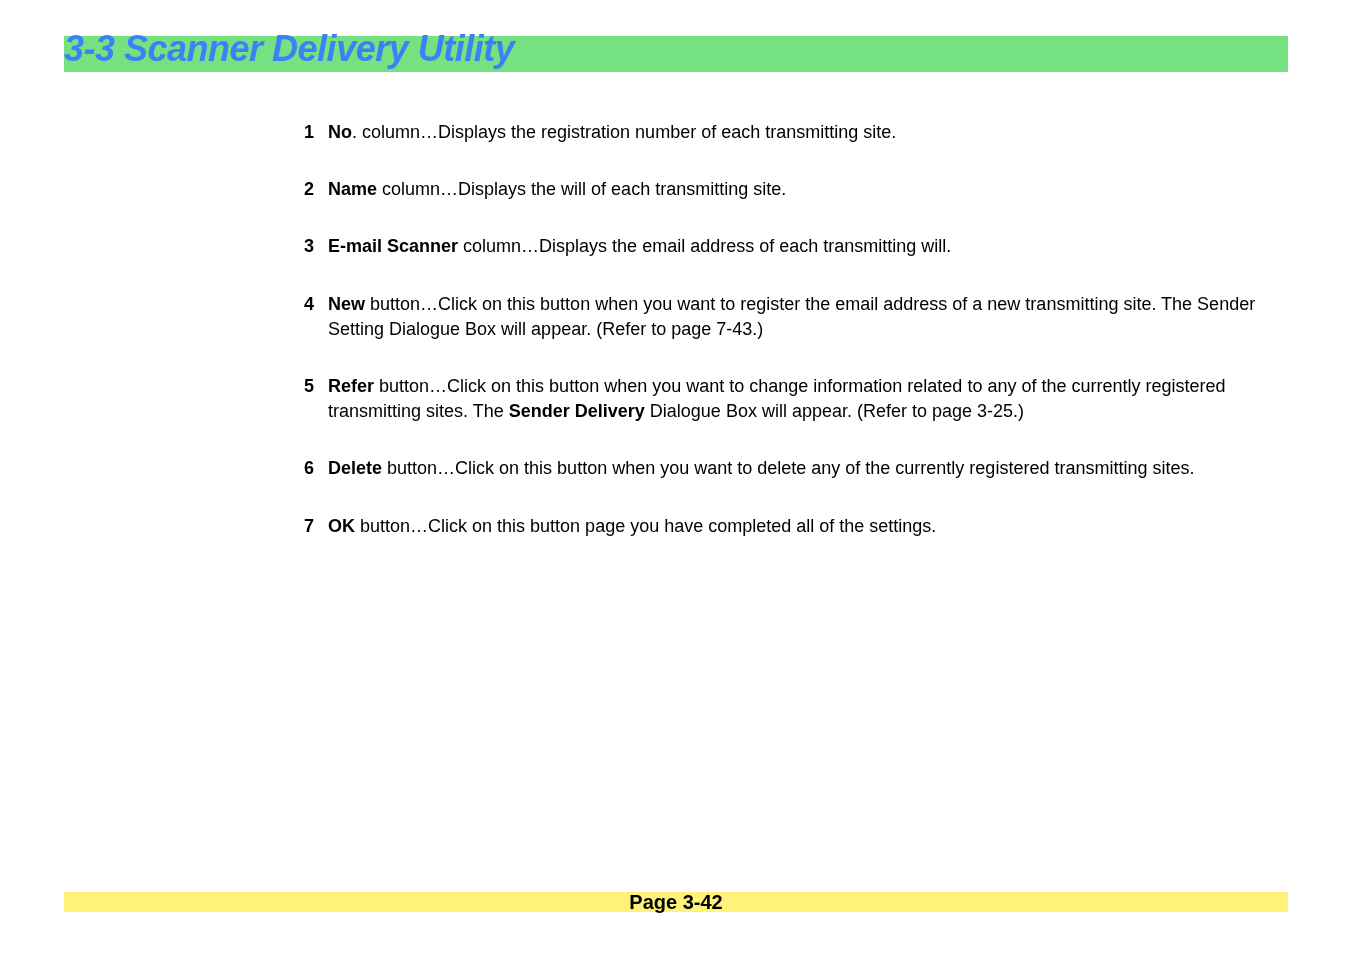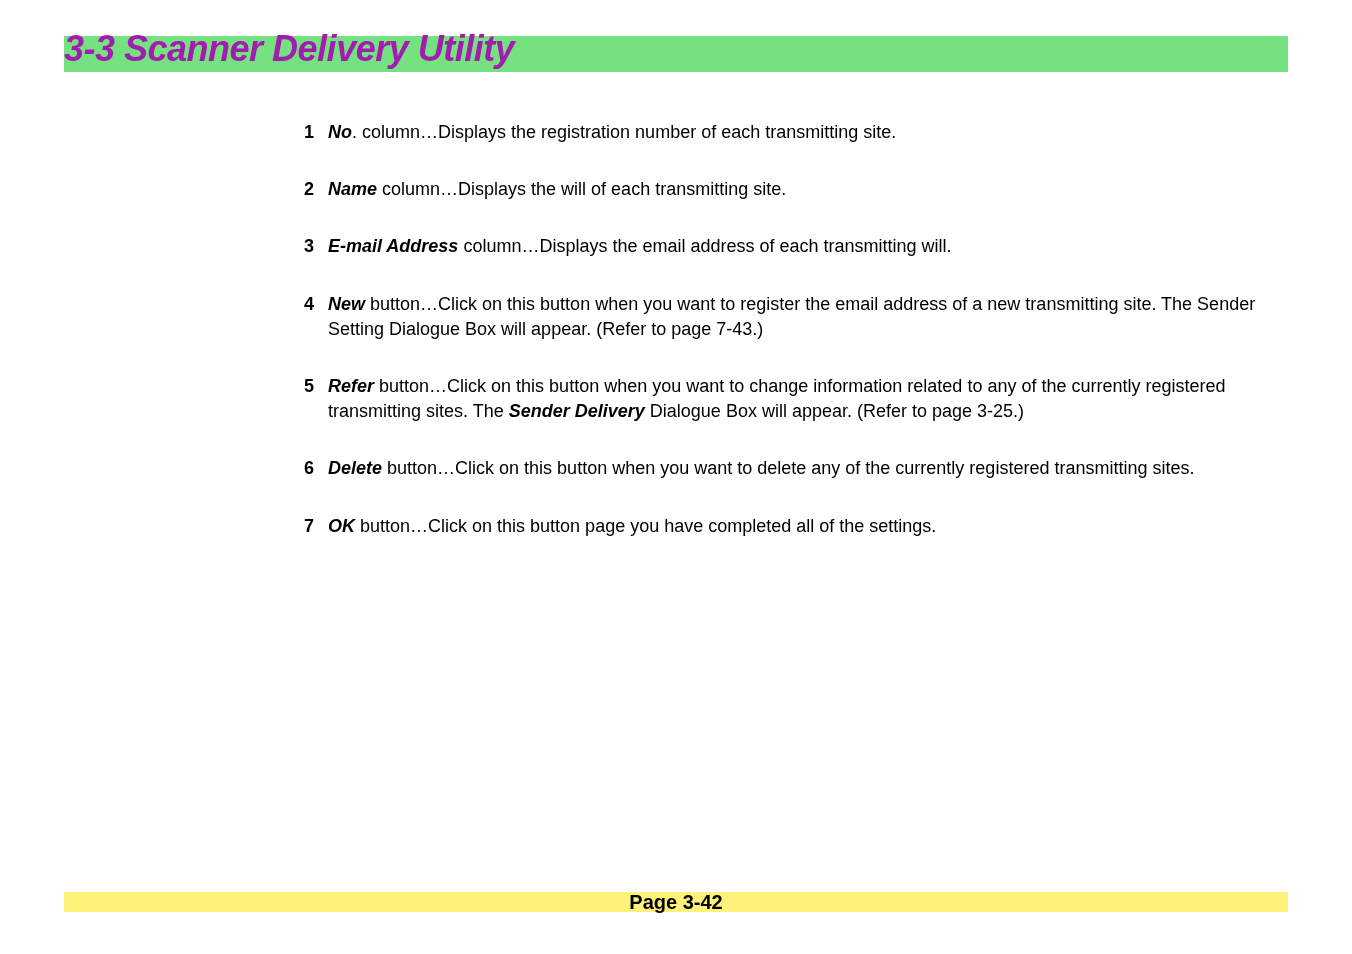--- a/index.html
+++ b/index.html
@@ -21,21 +21,21 @@
     right: 64px;
     height: 36px;
     background: #76e180;
   }
   .header-title {
     position: absolute;
     top: 28px;
     left: 64px;
     font-size: 36px;
     font-weight: bold;
-    color: #a21caf;
+    color: #3b82f6;
     font-style: italic;
     letter-spacing: -0.5px;
     text-align: center;
   }
   .content {
     position: absolute;
     top: 120px;
     left: 304px;
     right: 64px;
     font-size: 18px;
@@ -48,21 +48,20 @@
   }
   .item-num {
     font-weight: bold;
     min-width: 24px;
   }
   .item-body {
     flex: 1;
   }
   .bold {
     font-weight: bold;
-    font-style: italic;
   }
   .footer-band {
     position: absolute;
     bottom: 42px;
     left: 64px;
     right: 64px;
     height: 20px;
     background: #fff27a;
   }
   .footer-text {
@@ -94,21 +93,21 @@
   <div class="item">
     <span class="item-num">2</span>
     <span class="item-body">
       <span class="bold">Name</span><span> column…Displays the will of each transmitting site.</span>
     </span>
   </div>
 
   <div class="item">
     <span class="item-num">3</span>
     <span class="item-body">
-      <span class="bold">E-mail Address</span><span> column…Displays the email address of each transmitting will.</span>
+      <span class="bold">E-mail Scanner</span><span> column…Displays the email address of each transmitting will.</span>
     </span>
   </div>
 
   <div class="item">
     <span class="item-num">4</span>
     <span class="item-body">
       <span class="bold">New</span><span> button…Click on this button when you want to register the email address of a new transmitting site. The Sender Setting Dialogue Box will appear. (Refer to page 7-43.)</span>
     </span>
   </div>
 

